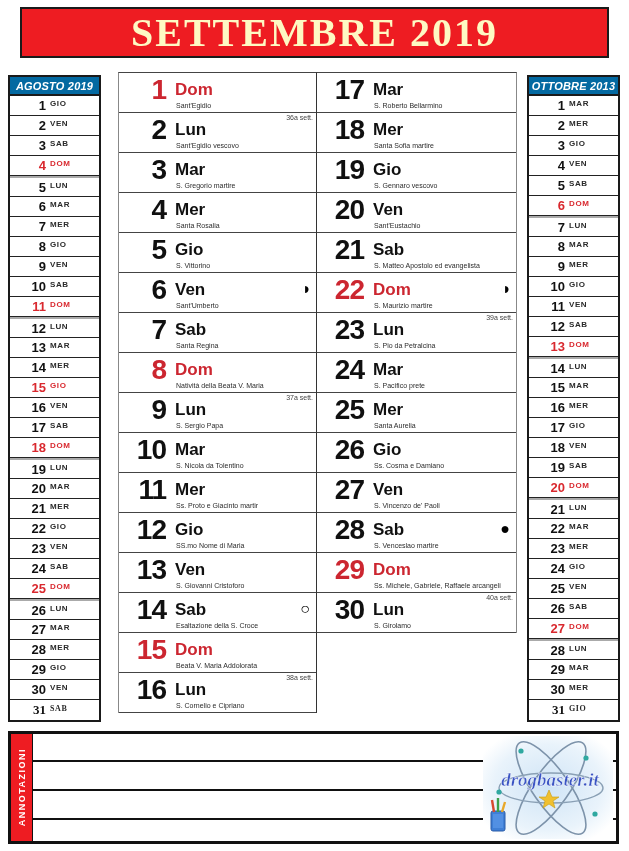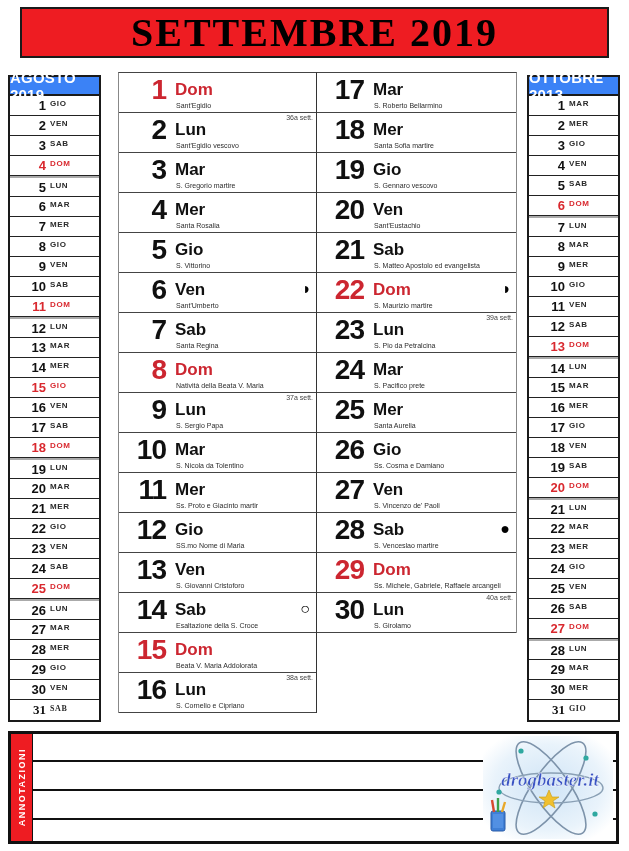--- a/index.html
+++ b/index.html
@@ -10,34 +10,34 @@
   }
 
   
   .banner {
     position:absolute; left:20px; top:7px; width:589px; height:51px;
     background:#ee1c22; border:2px solid #1a1a1a;
     display:flex; align-items:center; justify-content:center;
   }
   .banner-title {
     font-family:"Liberation Serif", serif; font-weight:bold;
-    font-size:40px; color:#000000; letter-spacing:2px; white-space:nowrap;
+    font-size:40px; color:#fef9c3; letter-spacing:2px; white-space:nowrap;
   }
 
   
   .mini {
     position:absolute; top:75px; width:93px; background:#fff;
     border:2px solid #1a1a1a;
   }
   .mini.left  { left:8px; }
   .mini.right { left:527px; }
   .mini-header {
-    height:19px; background:#3b82f6; border-bottom:2px solid #1a1a1a;
-    color:#fff; font-weight:bold; font-size:15px;
-    display:flex; align-items:center; justify-content:center; letter-spacing:0.2px;
+    height:19px; background:#0369a1; border-bottom:2px solid #1a1a1a;
+    color:#fff; font-weight:bold; font-size:11px;
+    display:flex; align-items:center; justify-content:center; letter-spacing:0.2px;font-style:italic;
   }
   .mini-row {
     height:20px; display:flex; align-items:center;
     border-bottom:1px solid #222; background:#fff;
   }
   .mini-row:last-child { border-bottom:none;font-family:Liberation Serif, serif; }
   .mini-row.sep { border-top:2px solid #aaaaaa; height:21px; }
   .mini-num {
     width:36px; text-align:right; font-weight:bold; font-size:13px; color:#111;
   }

